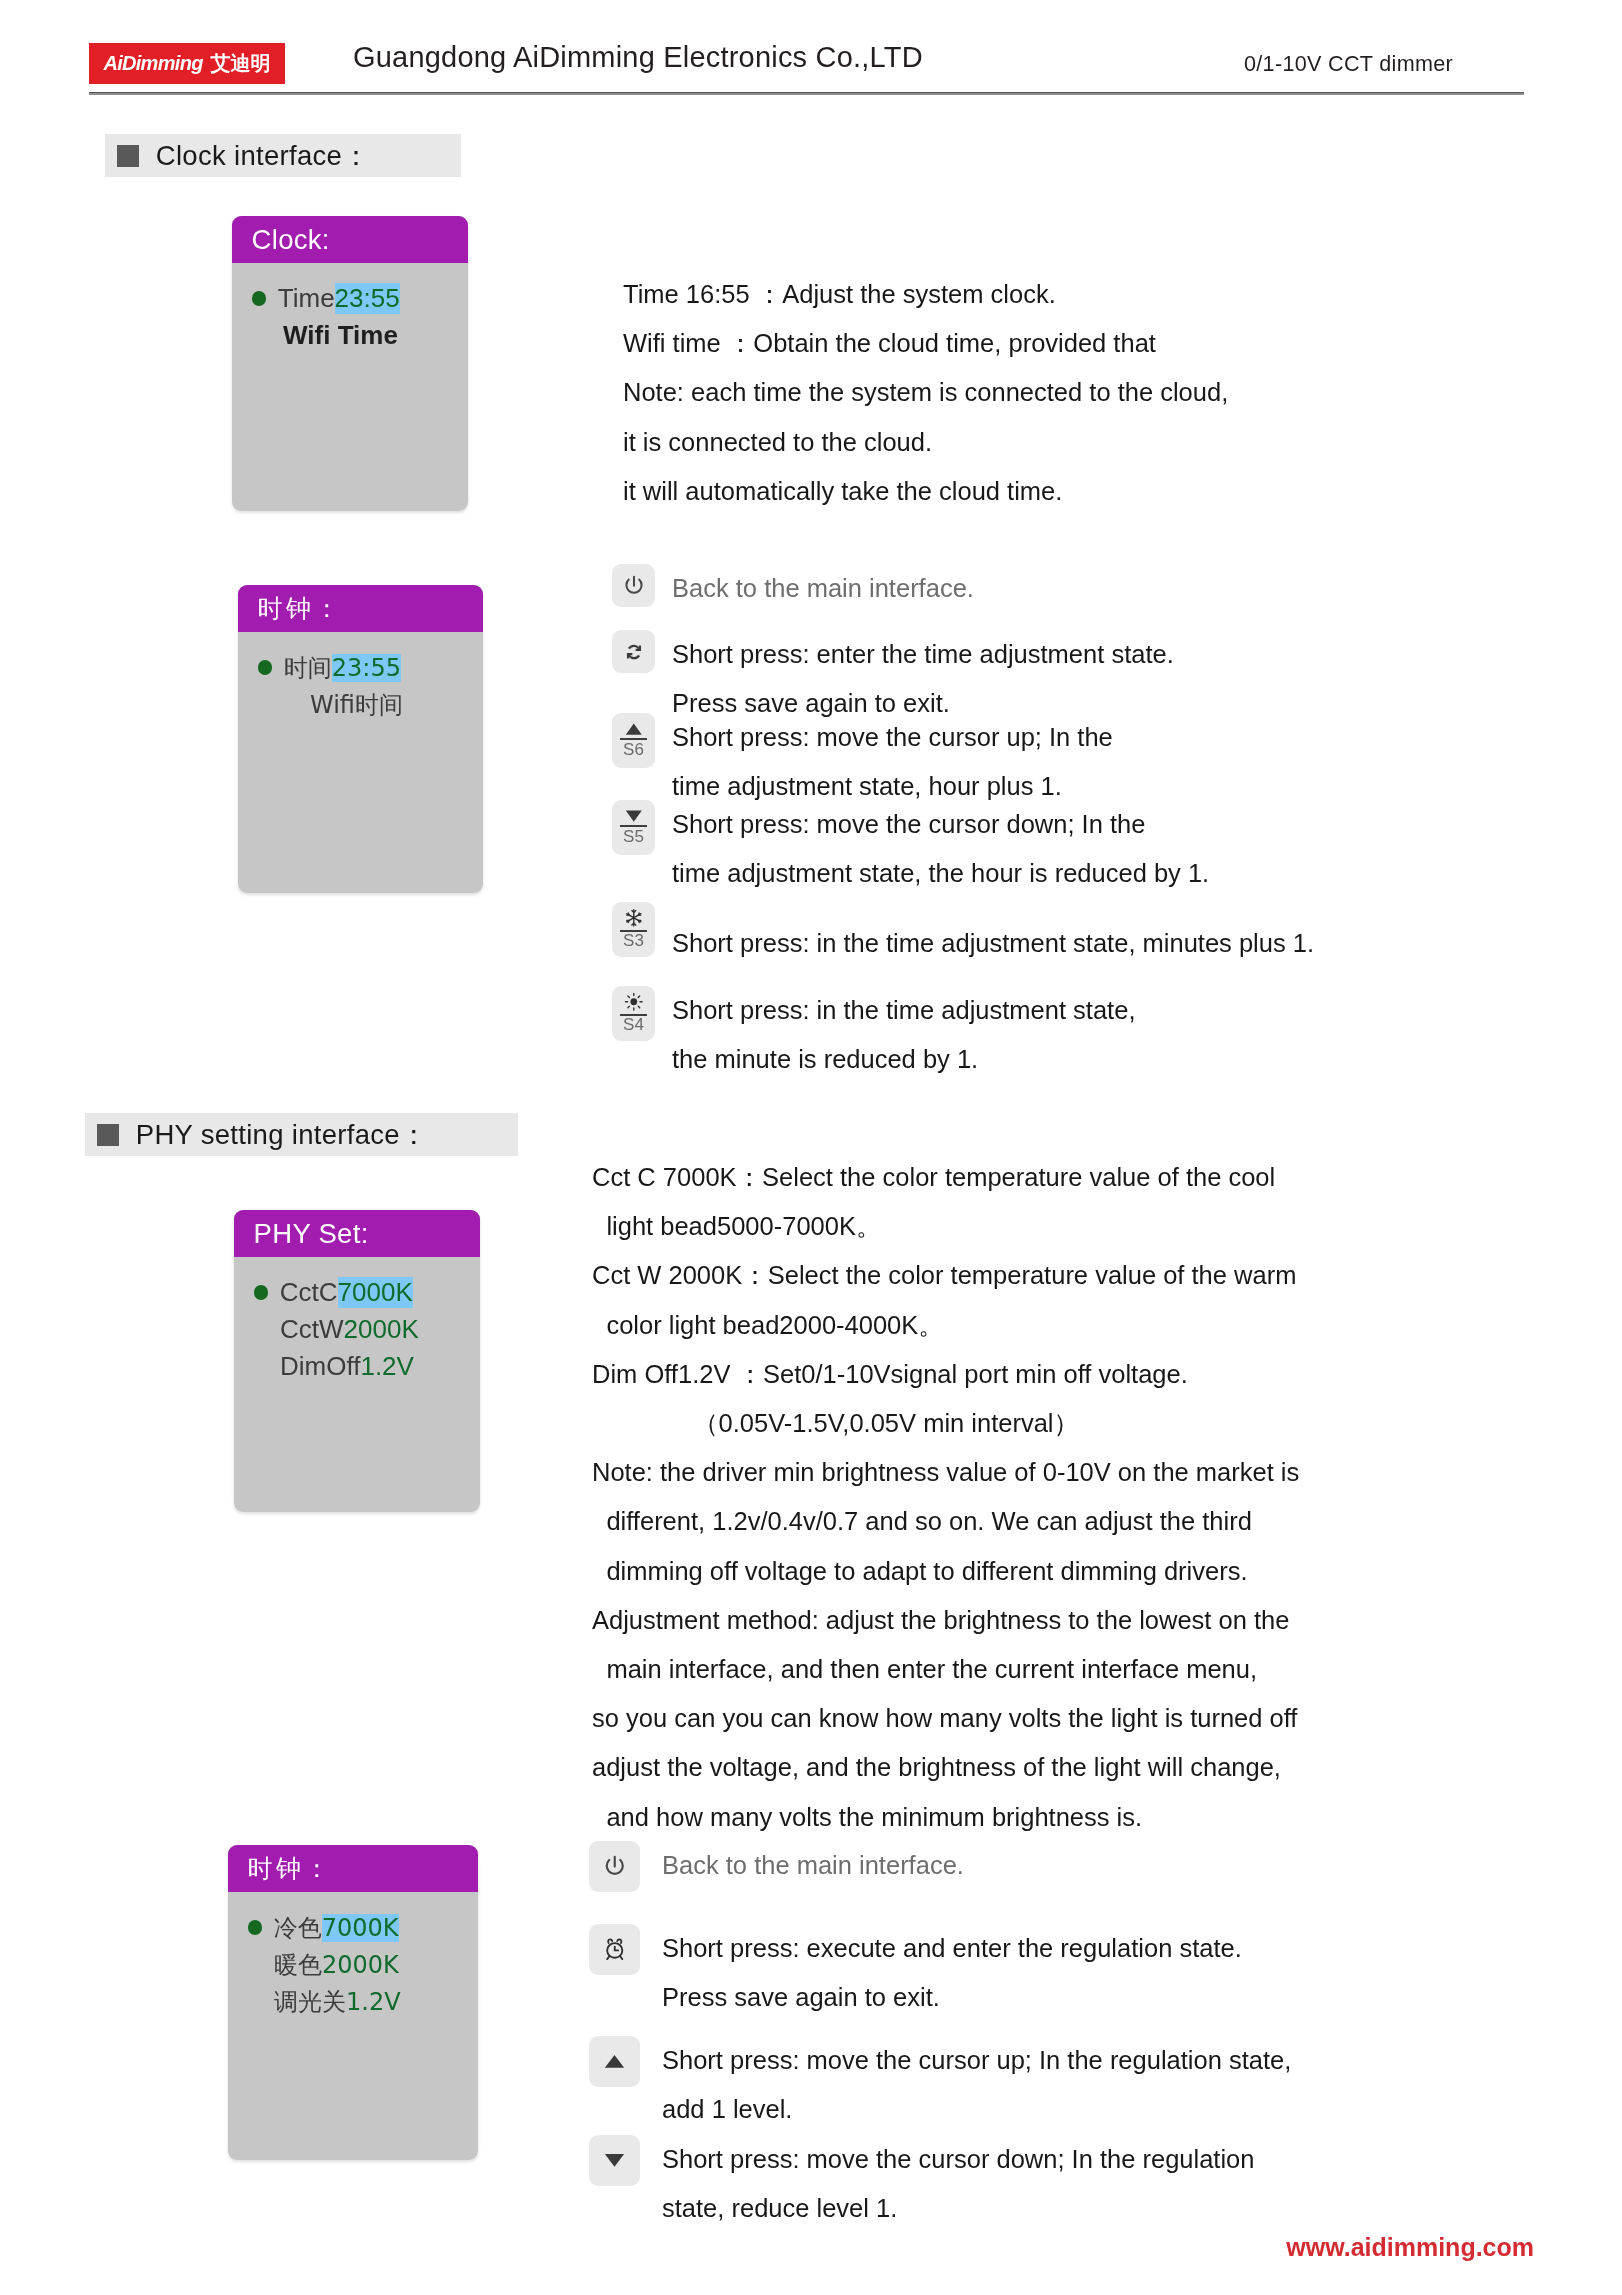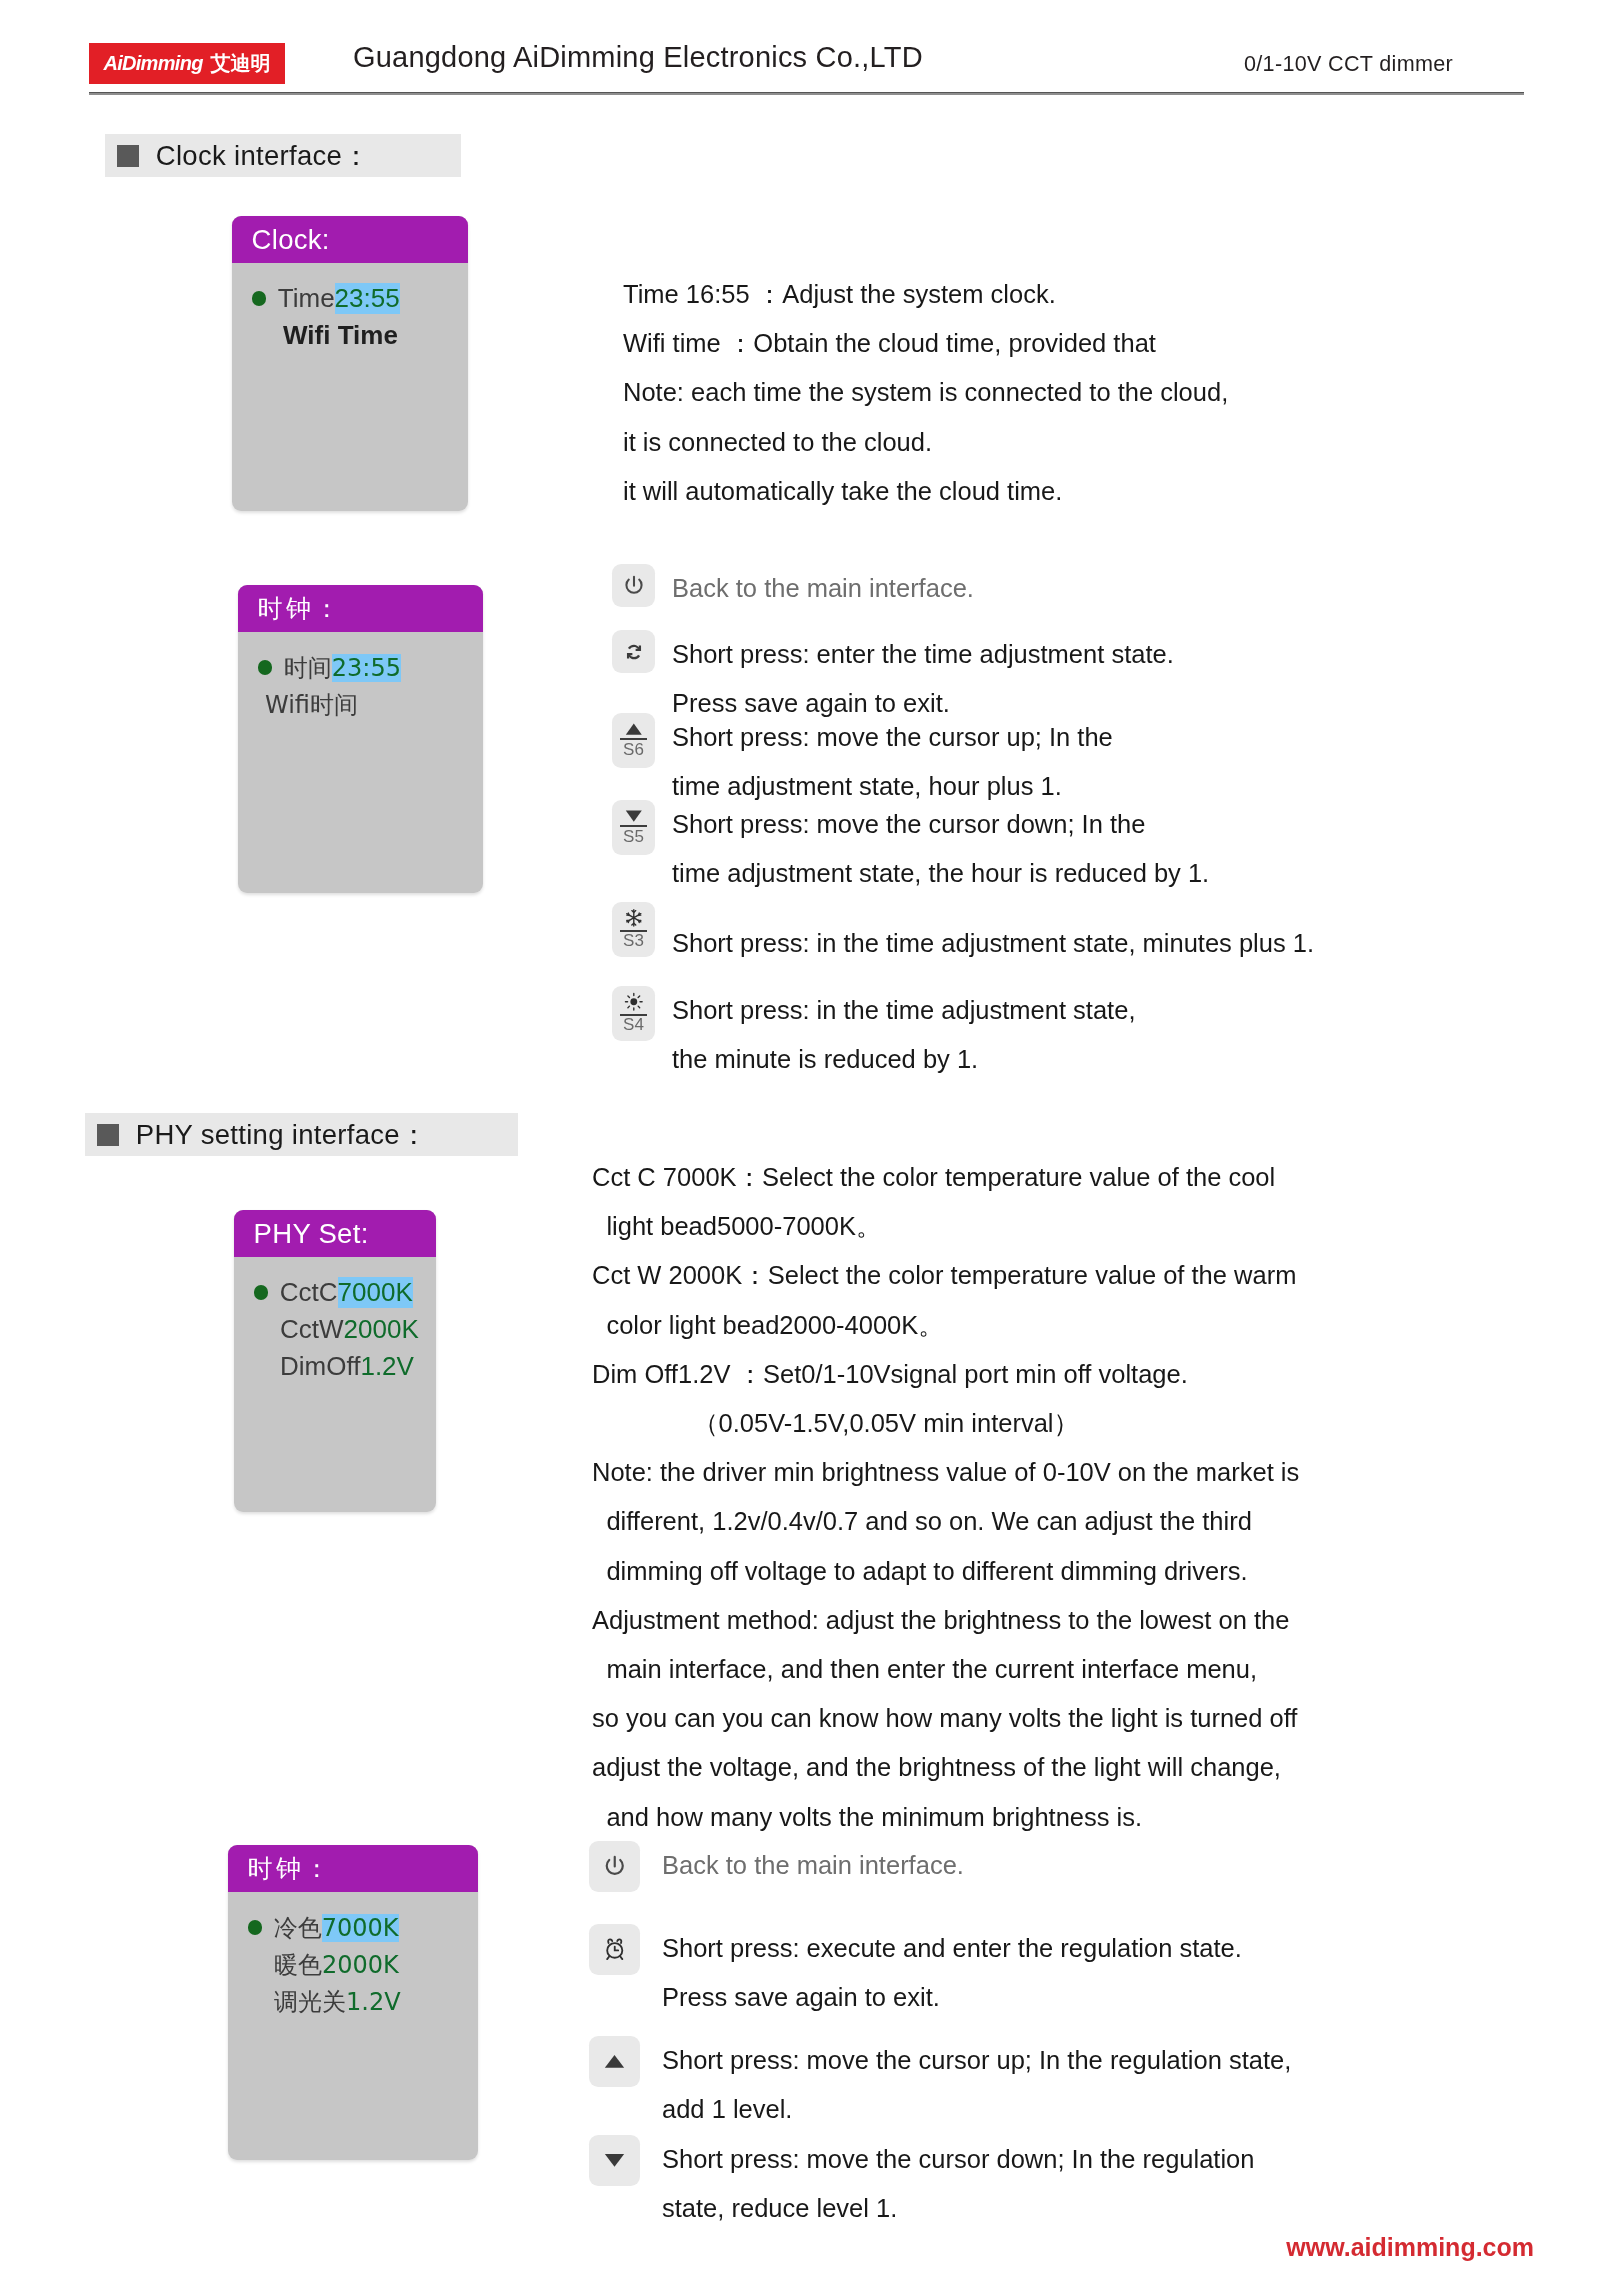--- a/index.html
+++ b/index.html
@@ -239,21 +239,21 @@
   </div>
 
   <div class="lcd" style="left:238px; top:585px; width:245px; height:308px;">
     <div class="lcd-title cjk">时钟：</div>
     <div class="lcd-body">
       <div class="lcd-row cjk">
         <span class="dot"></span>
         <span>时间 </span>
         <span class="val hl">23:55</span>
       </div>
-      <div class="lcd-row cjk" style="padding-left:27px;">
+      <div class="lcd-row cjk" style="padding-left:72px;">
         <span>Wifi时间</span>
       </div>
     </div>
   </div>
 
   <div class="keyrow" style="left:612px; top:564px;">
     <div class="keybtn sq">
       <svg width="26" height="26" viewBox="0 0 24 24" fill="none" stroke="#4a4a4a" stroke-width="1.9" stroke-linecap="round">
         <path d="M12 3.4 V 11.8"></path>
         <path d="M7.2 6.1 a7 7 0 1 0 9.6 0"></path>
@@ -333,21 +333,21 @@
       <span class="ln">Short press: in the time adjustment state,</span>
       <span class="ln">the minute is reduced by 1.</span>
     </div>
   </div>
 
   <div class="sect-head" style="left:85px; top:1113px; width:433px;">
     <span class="sq"></span>
     <span class="txt">PHY setting interface：</span>
   </div>
 
-  <div class="lcd" style="left:234px; top:1210px; width:202px; height:302px;">
+  <div class="lcd" style="left:234px; top:1210px; width:246px; height:302px;">
     <div class="lcd-title">PHY Set:</div>
     <div class="lcd-body">
       <div class="lcd-row">
         <span class="dot"></span>
         <span>CctC</span>
         <span class="val hl">7000K</span>
       </div>
       <div class="lcd-row" style="padding-left:46px;">
         <span>CctW</span>
         <span class="val">2000K</span>

